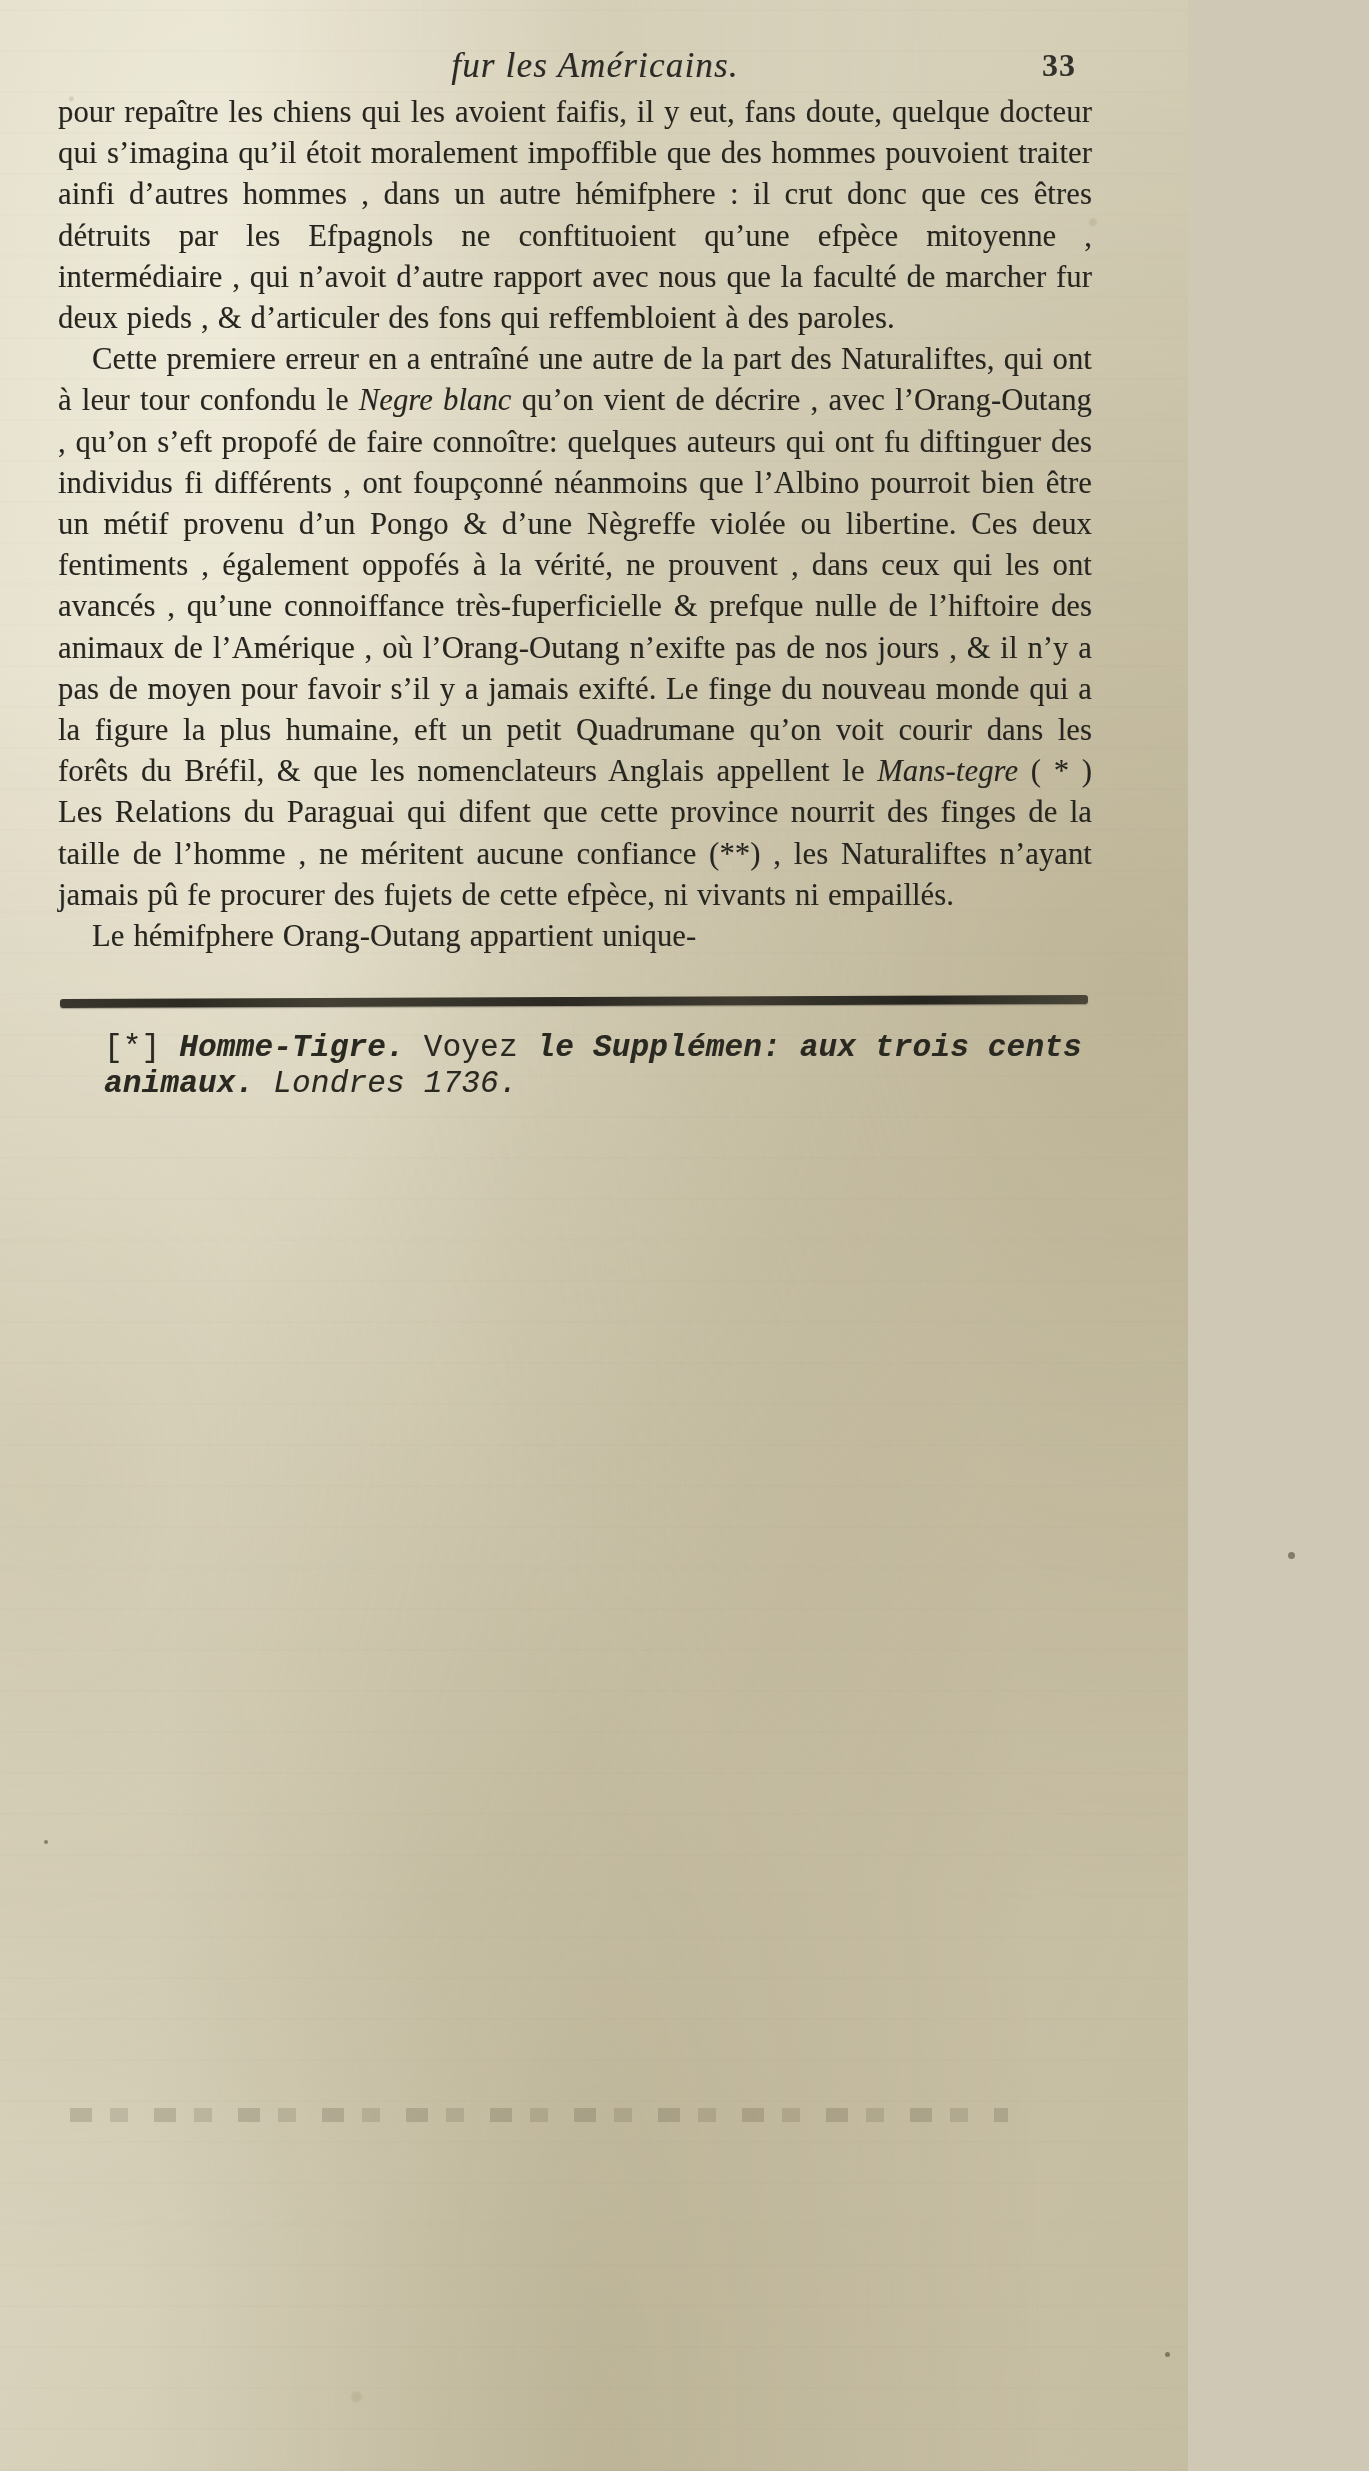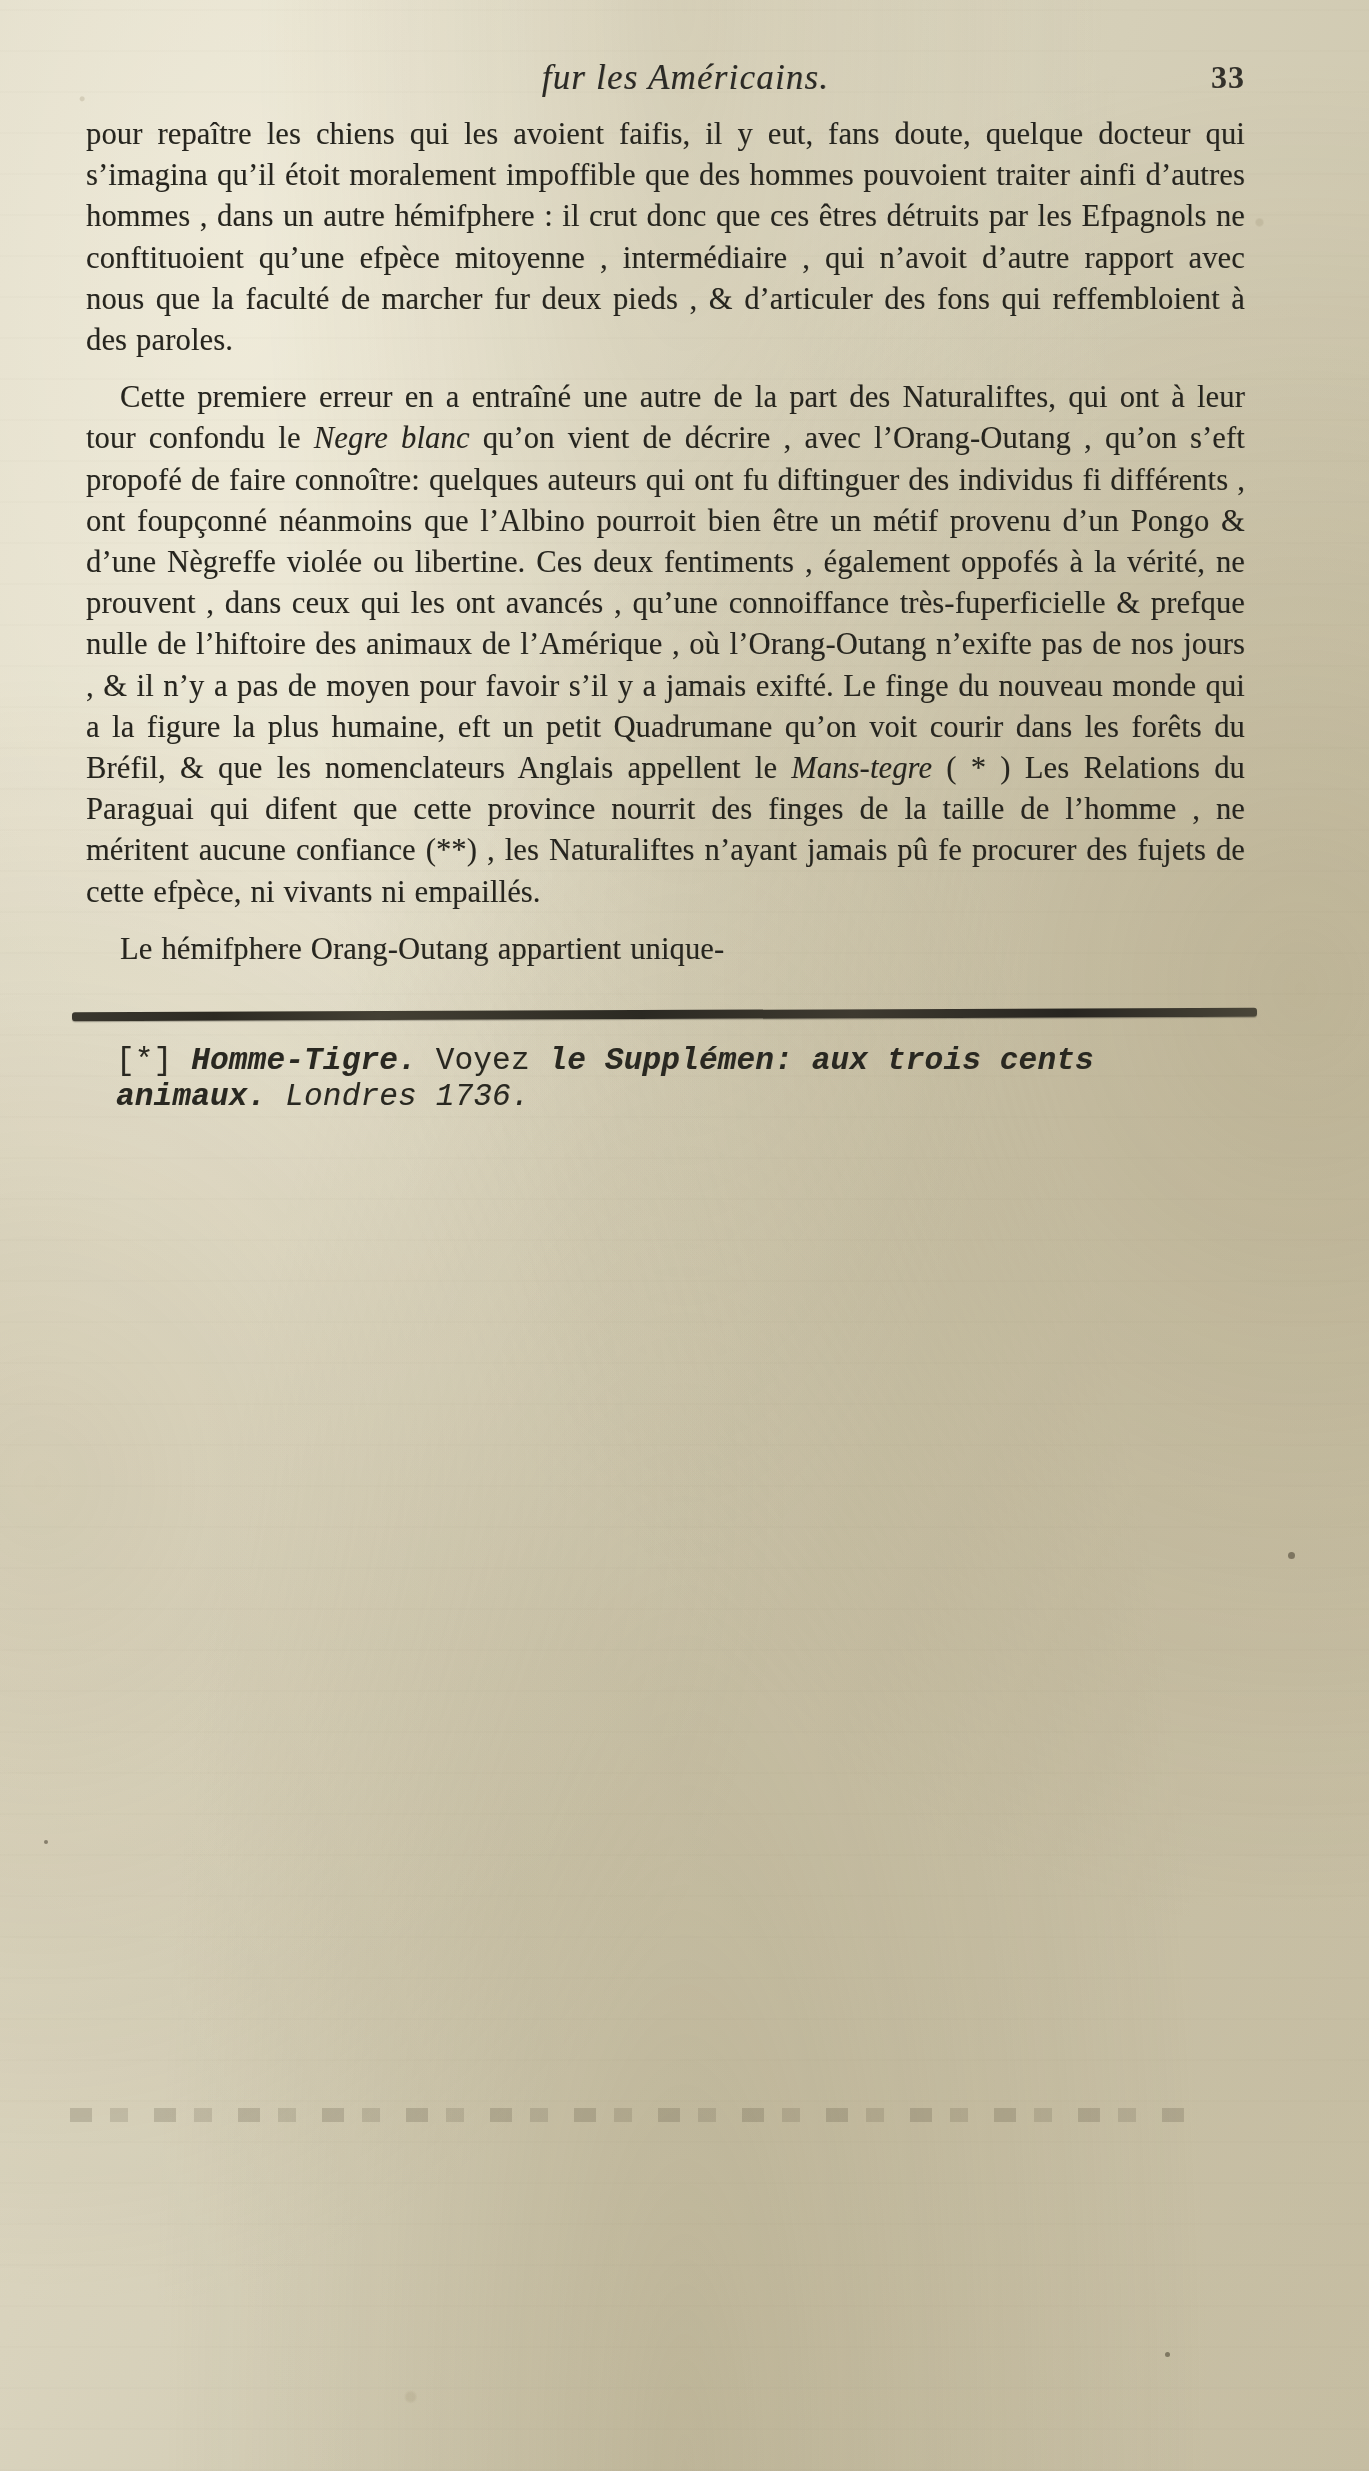--- a/index.html
+++ b/index.html
@@ -10,28 +10,28 @@
     width: 1369px;
     height: 2471px;
     background: #cfc8b4;
     font-family: "Liberation Serif", serif;
     overflow: hidden;
   }
 
   
   #page {
     position: relative;
-    width: 1369px;
+    width: 1188px;
     height: 2471px;
     background:
       radial-gradient(ellipse at 18% 12%, rgba(255,252,238,0.55) 0%, rgba(255,252,238,0) 55%),
       radial-gradient(ellipse at 80% 70%, rgba(190,180,152,0.40) 0%, rgba(190,180,152,0) 60%),
       linear-gradient(110deg, #d8d2bd 0%, #ddd7c2 25%, #d5cfb8 50%, #cdc6ad 75%, #c7bfa4 100%);
     box-sizing: border-box;
-    padding: 12px;
+    padding: 0;
   }
   
   #page::before {
     content: "";
     position: absolute;
     inset: 0;
     pointer-events: none;
     background:
       radial-gradient(circle at 6% 4%, rgba(120,105,70,0.20) 0 2px, rgba(120,105,70,0) 3px),
       radial-gradient(circle at 92% 9%, rgba(120,105,70,0.16) 0 3px, rgba(120,105,70,0) 5px),
@@ -97,21 +97,21 @@
     font-size: 30.5px;
     line-height: 41.2px;
     color: #26251f;
     text-align: justify;
     text-justify: inter-word;
     letter-spacing: 0.15px;
     word-spacing: 1.2px;
     text-shadow: 0.5px 0.35px 0 rgba(70,62,45,0.30);
   }
   .body-text p {
-    margin: 16px;
+    margin: 0;
     text-indent: 34px;
   }
   .body-text p.noind {
     text-indent: 0;
   }
   .it { font-style: italic; }
 
   
   .rule {
     margin: 40px 4px 0 2px;

